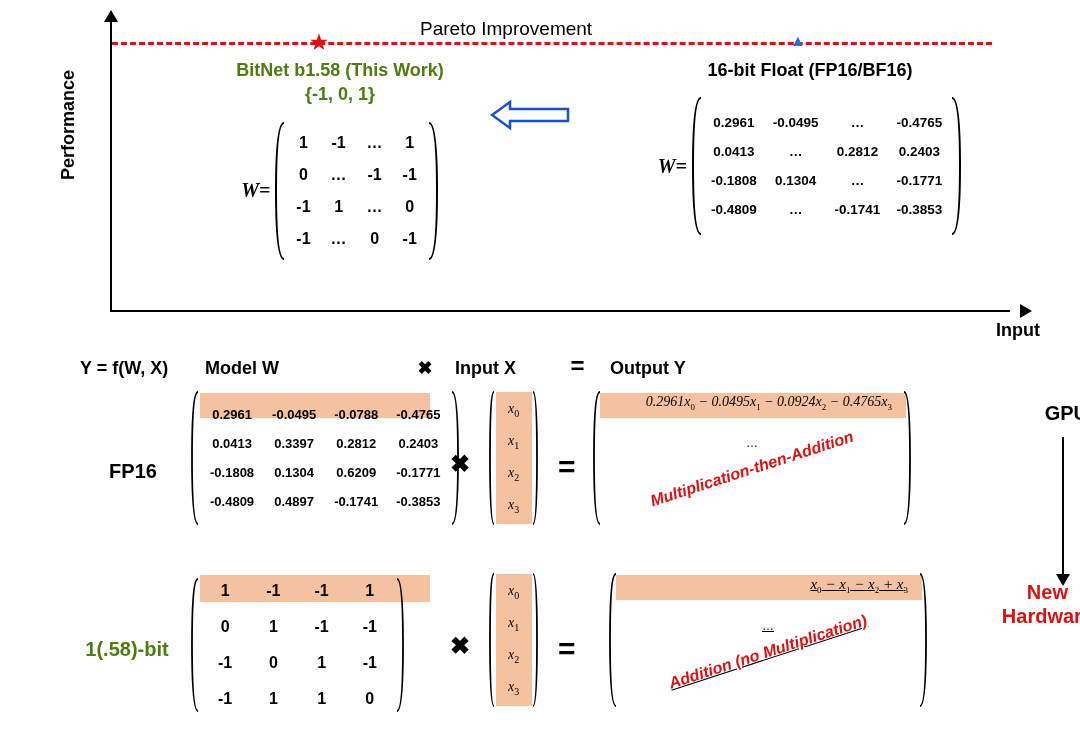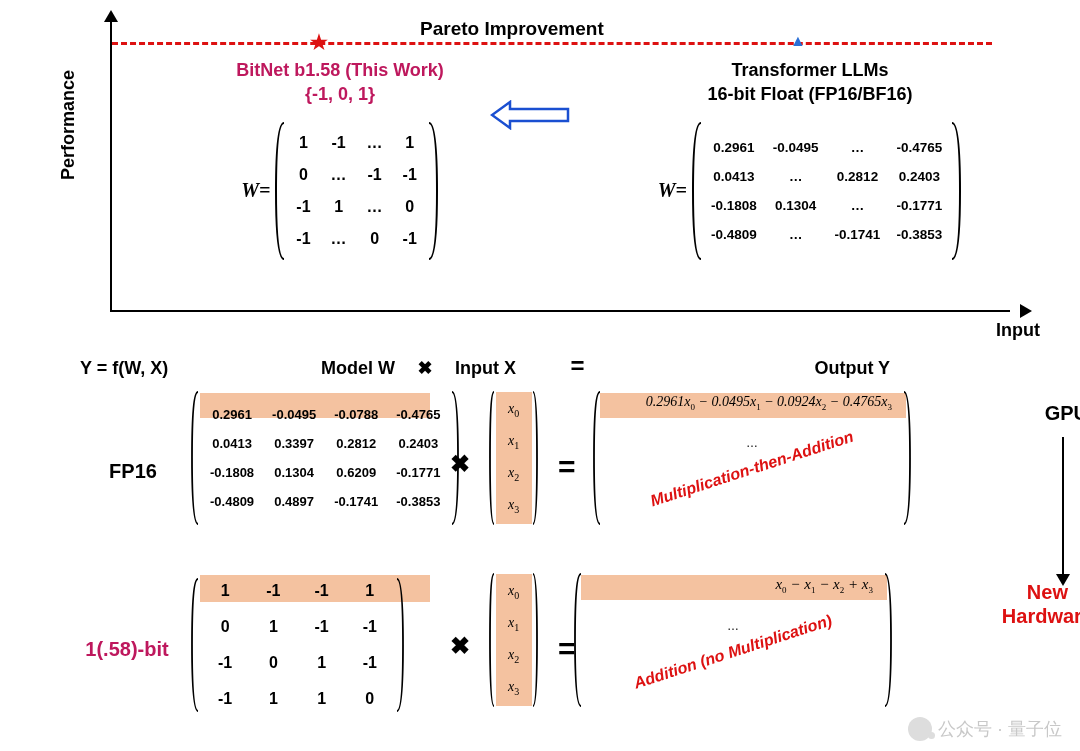--- a/index.html
+++ b/index.html
@@ -18,25 +18,25 @@
   .y-arrow { position: absolute; left: -6px; top: -10px; width: 0; height: 0;
              border-left: 7px solid transparent; border-right: 7px solid transparent; border-bottom: 12px solid #000; }
   .x-arrow { position: absolute; right: -2px; top: 284px; width: 0; height: 0;
              border-top: 7px solid transparent; border-bottom: 7px solid transparent; border-left: 12px solid #000; }
   .y-label { position: absolute; left: -52px; top: 160px; transform: rotate(-90deg); transform-origin: left top;
              font-weight: bold; font-size: 18px; }
   .x-label { position: absolute; right: -10px; top: 300px; font-weight: bold; font-size: 18px; }
   .dashed { position: absolute; left: 2px; top: 22px; width: 880px; height: 0; border-top: 3px dashed #d11; }
   .star-marker { position: absolute; color: #d11; font-size: 20px; top: 10px; font-weight: bold;}
   .tri-marker { position: absolute; color: #2b6fd6; font-size: 16px; top: 12px; }
-  .pareto-title { position: absolute; left: 310px; top: -2px; font-weight: bold; font-size: 19px; text-align: center; }
+  .pareto-title { position: absolute; left: 310px; top: -2px; font-weight: normal; font-size: 19px; text-align: center; }
 
   .left-col { position: absolute; left: 60px; top: 38px; width: 340px; text-align: center; }
   .right-col { position: absolute; left: 510px; top: 38px; width: 380px; text-align: center; }
-  .blue { color: #be185d; font-weight: bold; }
+  .blue { color: #4d7c0f; font-weight: bold; }
   .hdr { font-weight: bold; font-size: 18px; line-height: 1.35; }
 
   .big-back-arrow { position: absolute; left: 380px; top: 80px; width: 80px; height: 30px;}
   .big-back-arrow svg { width: 80px; height: 30px; }
 
   .matrix { display: inline-flex; align-items: center; margin-top: 14px; }
   .matrix .W { font-weight: bold; font-size: 20px; font-family: 'Times New Roman', serif; font-style: italic; margin-right: 4px;}
   .bracket { display: inline-block; vertical-align: middle; }
   .bracket svg { display: block; }
   table.mx { border-collapse: collapse; }
@@ -134,21 +134,20 @@
           </table>
         <span class="bracket">
             <svg width="12" height="140">
               <path d="M2 2 Q10 2 10 70 Q10 138 2 138" fill="none" stroke="#000" stroke-width="2"></path>
             </svg>
           </span>
       </div>
     </div>
 
     <div class="right-col">
-      <div class="hdr">Transformer LLMs</div>
       <div class="hdr">16-bit Float (FP16/BF16)</div>
       <div class="matrix">
         <span class="W">W=</span>
         <span class="bracket">
             <svg width="12" height="140">
               <path d="M10 2 Q2 2 2 70 Q2 138 10 138" fill="none" stroke="#000" stroke-width="2"></path>
             </svg>
           </span>
         <table class="mx small">
           <tbody>
@@ -183,25 +182,25 @@
               <path d="M2 2 Q10 2 10 70 Q10 138 2 138" fill="none" stroke="#000" stroke-width="2"></path>
             </svg>
           </span>
       </div>
     </div>
   </div>
 
   <div class="bottom">
     <div class="eq-header">
       <span style="width:120px;">Y = f(W, X)</span>
-      <span style="width:190px; text-align:right;">Model W</span>
+      <span style="width:190px; text-align:left;">Model W</span>
       <span style="width:50px; text-align:center;">✖</span>
       <span style="width:90px; text-align:left;">Input X</span>
       <span style="width:55px; text-align:center; font-size:24px;">=</span>
-      <span style="width:280px; text-align:right;">Output Y</span>
+      <span style="width:280px; text-align:left;">Output Y</span>
     </div>
 
     <div class="eq-row">
       <div class="row-label">FP16</div>
 
       <div class="mat-block" style="left:110px; top:0;">
         <div class="hl" style="left:10px; top:3px; width:230px; height:25px;"></div>
         <div style="position:relative; display:flex; align-items:center;">
           <span class="bracket">
               <svg width="10" height="136">
@@ -379,21 +378,21 @@
           <span class="bracket">
               <svg width="8" height="136">
                 <path d="M2 2 Q6 2 6 68 Q6 134 2 134" fill="none" stroke="#000" stroke-width="1.8"></path>
               </svg>
             </span>
         </div>
       </div>
 
       <div class="op" style="left:478px; font-size:30px;">=</div>
 
-      <div class="out-box" style="left:493px; top:0; width:320px;">
+      <div class="out-box" style="left:528px; top:0; width:320px;text-decoration:underline;">
         <div class="hl" style="left:8px; top:3px; width:306px; height:25px;"></div>
         <div style="position:relative; display:flex;">
           <span class="bracket">
               <svg width="10" height="136">
                 <path d="M8 2 Q2 2 2 68 Q2 134 8 134" fill="none" stroke="#000" stroke-width="1.8"></path>
               </svg>
             </span>
           <div style="width:300px;">
             <div class="out-formula" style="font-size:15px;"><i>x</i><sub>0</sub> − <i>x</i><sub>1</sub> − <i>x</i><sub>2</sub> + <i>x</i><sub>3</sub></div>
             <div style="text-align:center; font-size:12px; padding-top:20px;">…</div>
@@ -410,18 +409,14 @@
 
     <div class="gpu">GPU</div>
     <div class="downarrow"></div>
     <div class="downarrow-head"></div>
     <div class="newhw">
       <span>New</span><br>
       <span>Hardware</span>
     </div>
   </div>
 
-  <div class="watermark">
-    <span class="bubble"></span>
-    <span>公众号 · 量子位</span>
-  </div>
 
 </div>
 
 </body></html>

